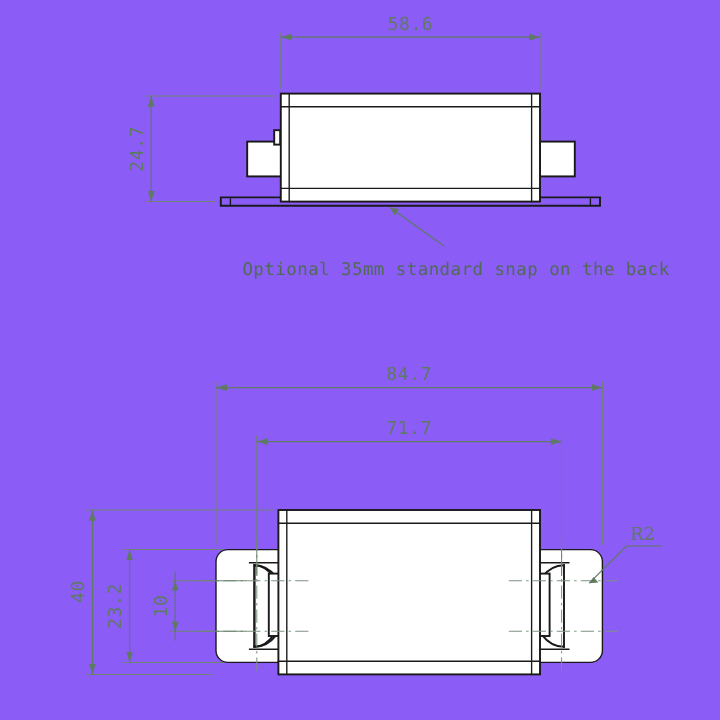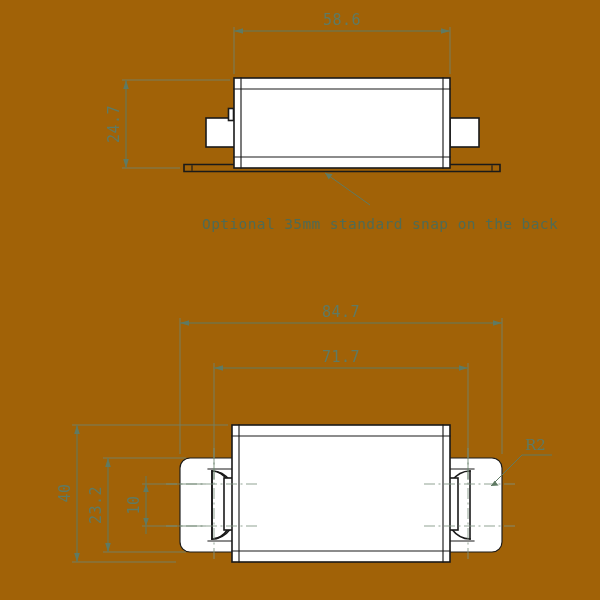--- a/index.html
+++ b/index.html
@@ -10,21 +10,21 @@
   body {
     width: 600px;
     height: 600px;
     font-family: "DejaVu Sans Mono", "Liberation Mono", monospace;
     overflow: hidden;
   }
   #drawing-root {
     position: relative;
     width: 600px;
     height: 600px;
-    background: #a16207;
+    background: #8b5cf6;
   }
   svg.cad {
     display: block;
     width: 600px;
     height: 600px;
   }
   .part-line {
     fill: none;
     stroke: #1a1a1a;
     stroke-width: 1.6;

